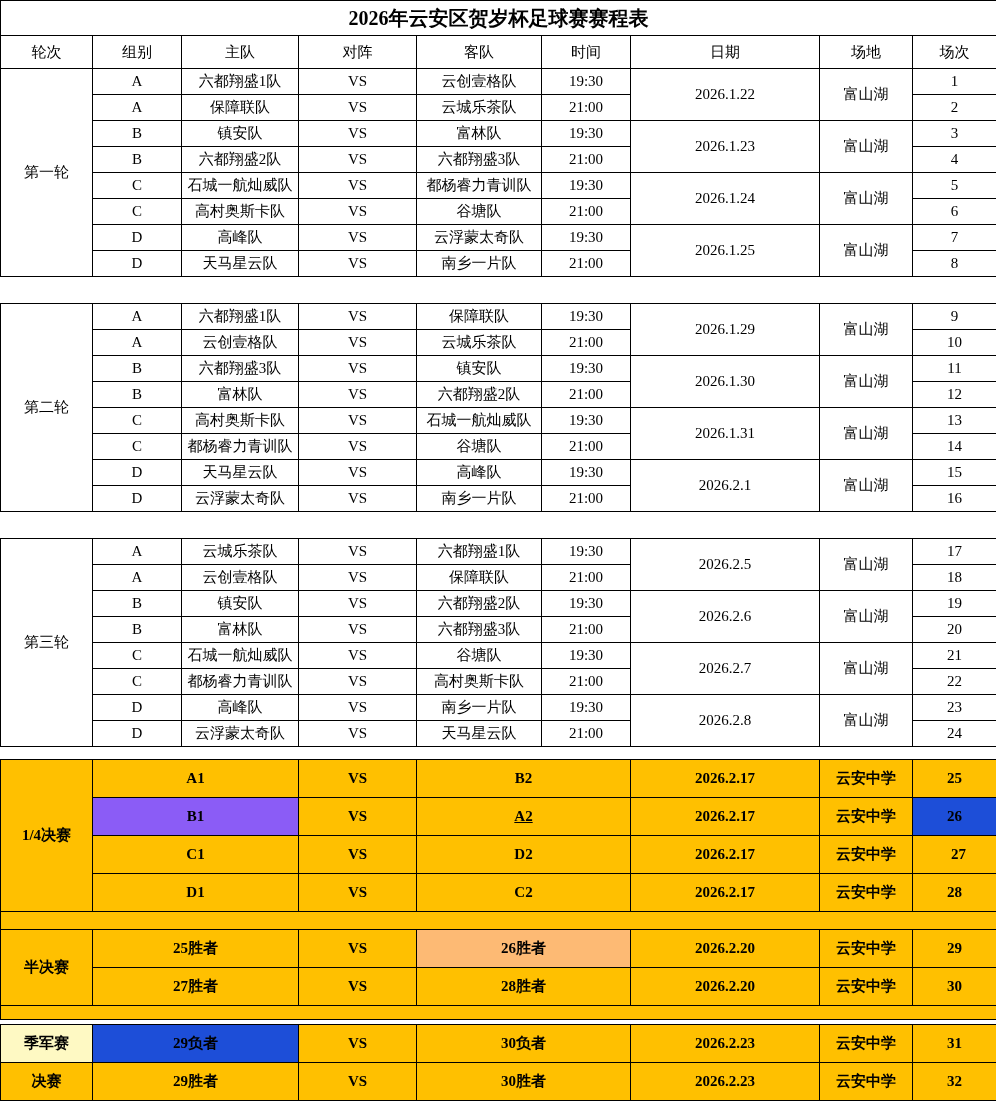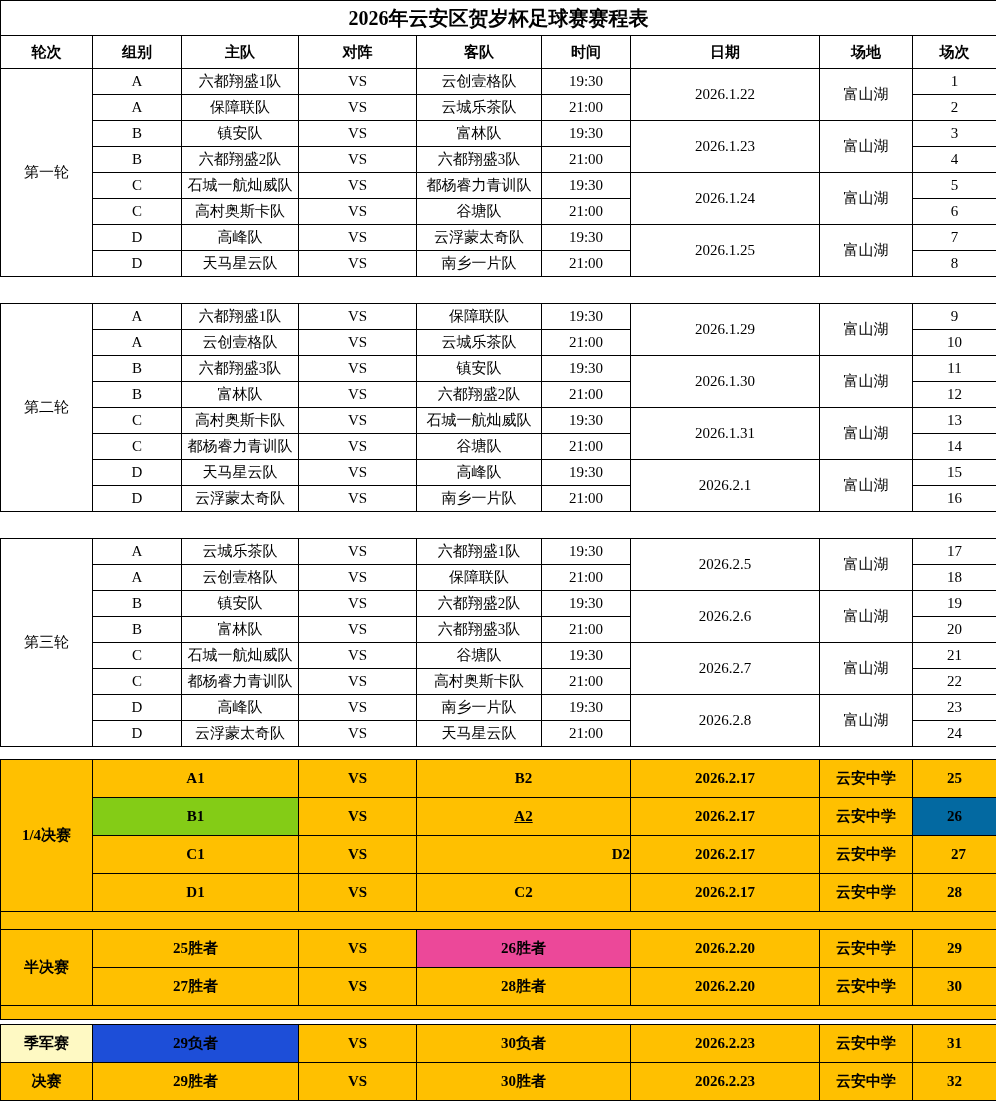--- a/index.html
+++ b/index.html
@@ -28,21 +28,21 @@
     line-height: 1.1;
   }
   tr.title-row td {
     height: 34px;
     font-size: 20px;
     font-weight: bold;
     text-align: center;
   }
   tr.header-row td {
     height: 32px;
-    font-weight: bold;
+    font-weight: normal;
     font-size: 15px;
   }
   tr.round-row td {
     height: 25px;
   }
   tr.gap-row td,
   tr.gap-row-small td,
   tr.gap-row-tiny td {
     border: none;
     background: #ffffff;
@@ -322,51 +322,51 @@
       <tr class="ko-row">
         <td rowspan="4" style="background: rgb(255, 192, 0);">1/4决赛</td>
         <td colspan="2" style="background: rgb(255, 192, 0);">A1</td>
         <td style="background: rgb(255, 192, 0);">VS</td>
         <td colspan="2" style="background: rgb(255, 192, 0);">B2</td>
         <td style="background: rgb(255, 192, 0);">2026.2.17</td>
         <td style="background: rgb(255, 192, 0);">云安中学</td>
         <td style="background: rgb(255, 192, 0);">25</td>
       </tr>
       <tr class="ko-row">
-        <td colspan="2" style="background: #84cc16;">B1</td>
+        <td colspan="2" style="background: #8b5cf6;">B1</td>
         <td style="background: rgb(255, 192, 0);">VS</td>
         <td colspan="2" style="background: rgb(255, 192, 0); text-decoration: underline;">A2</td>
         <td style="background: rgb(255, 192, 0);">2026.2.17</td>
         <td style="background: rgb(255, 192, 0);">云安中学</td>
-        <td style="background: #0369a1; margin-left: 48px;">26</td>
+        <td style="background: #1d4ed8; margin-left: 48px;">26</td>
       </tr>
       <tr class="ko-row">
         <td colspan="2" style="background: rgb(255, 192, 0);">C1</td>
         <td style="background: rgb(255, 192, 0);">VS</td>
-        <td colspan="2" style="background: rgb(255, 192, 0); text-align: right;">D2</td>
+        <td colspan="2" style="background: rgb(255, 192, 0);">D2</td>
         <td style="background: rgb(255, 192, 0);">2026.2.17</td>
         <td style="background: rgb(255, 192, 0);">云安中学</td>
         <td style="background: rgb(255, 192, 0); padding-left: 8px;">27</td>
       </tr>
       <tr class="ko-row">
         <td colspan="2" style="background: rgb(255, 192, 0); margin-left: 12px;">D1</td>
         <td style="background: rgb(255, 192, 0);">VS</td>
         <td colspan="2" style="background: rgb(255, 192, 0);">C2</td>
         <td style="background: rgb(255, 192, 0);">2026.2.17</td>
         <td style="background: rgb(255, 192, 0);">云安中学</td>
         <td style="background: rgb(255, 192, 0);">28</td>
       </tr>
       <tr class="spacer-row">
         <td colspan="9" style="background: rgb(255, 192, 0);"></td>
       </tr>
       <tr class="ko-row">
         <td rowspan="2" style="background: rgb(255, 192, 0);">半决赛</td>
         <td colspan="2" style="background: rgb(255, 192, 0);">25胜者</td>
         <td style="background: rgb(255, 192, 0);">VS</td>
-        <td colspan="2" style="background: #ec4899;">26胜者</td>
+        <td colspan="2" style="background: #fdba74;">26胜者</td>
         <td style="background: rgb(255, 192, 0);">2026.2.20</td>
         <td style="background: rgb(255, 192, 0);">云安中学</td>
         <td style="background: rgb(255, 192, 0);">29</td>
       </tr>
       <tr class="ko-row">
         <td colspan="2" style="background: rgb(255, 192, 0);">27胜者</td>
         <td style="background: rgb(255, 192, 0);">VS</td>
         <td colspan="2" style="background: rgb(255, 192, 0);">28胜者</td>
         <td style="background: rgb(255, 192, 0);">2026.2.20</td>
         <td style="background: rgb(255, 192, 0);">云安中学</td>

